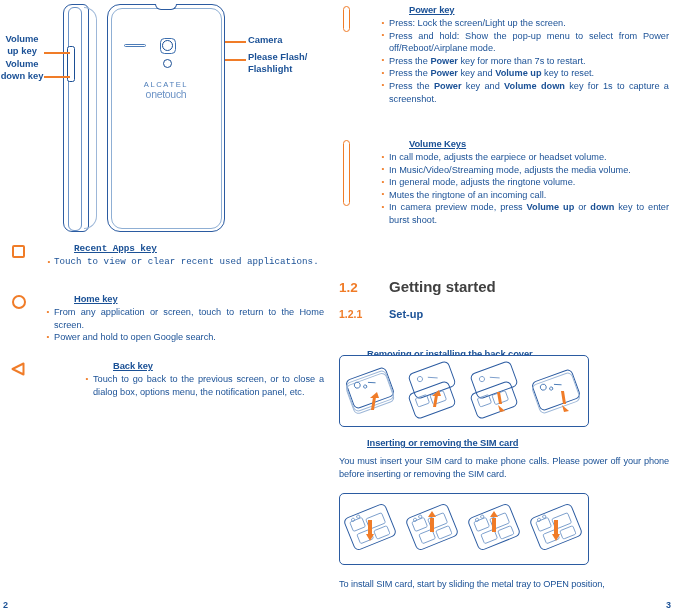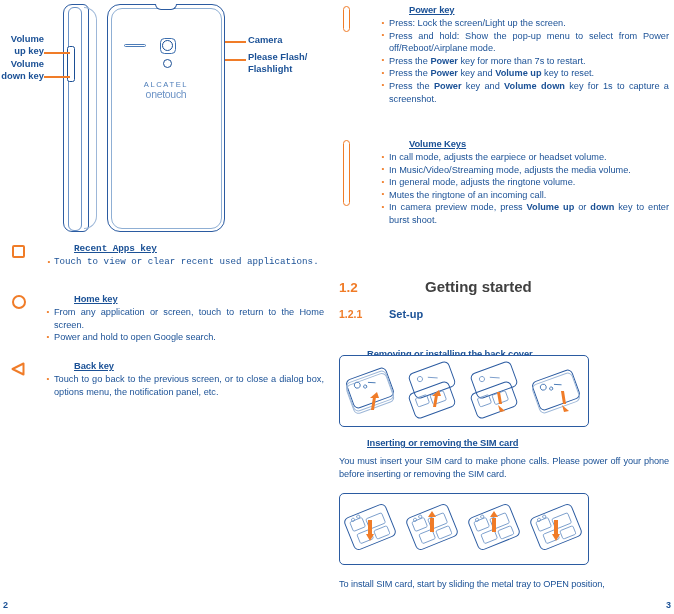--- a/index.html
+++ b/index.html
@@ -124,21 +124,21 @@
     height: 1.6px;
     background: #F07C28;
   }
   #lead-vol-up   { left: 44px; top: 52px;  width: 26px; }
   #lead-vol-down { left: 44px; top: 76px;  width: 26px; }
   #lead-camera   { left: 176px; top: 41px; width: 70px; }
   #lead-flash    { left: 176px; top: 59px; width: 70px; }
 
   .label-left {
     position: absolute;
-    text-align: right;
+    text-align: center;
     font-size: 9.4px;
     line-height: 12.4px;
     font-weight: bold;
     color: #1B5196;
   }
   #label-volume-up   { left: 0px; top: 33px; width: 44px; }
   #label-volume-down { left: 0px; top: 58px; width: 44px; }
 
   .label-right {
     position: absolute;
@@ -281,21 +281,20 @@
     box-sizing: border-box;
   }
 
   
   #h-getting-started {
     position: absolute;
     left: 2px; top: 278px;
     width: 333px;
     display: flex;
     align-items: baseline;
-    gap: 36px;
   }
   .num-orange {
     color: #F07C28;
     font-weight: bold;
   }
   #gs-num {
     font-size: 13.5px;
     width: 50px;
     flex: 0 0 50px;
   }
@@ -405,21 +404,21 @@
     </div>
     <div class="key-text-col">
       <div class="sec-head">Home key</div>
       <ul class="bullets">
         <li>From any application or screen, touch to return to the Home screen.</li>
         <li>Power and hold to open Google search.</li>
       </ul>
     </div>
   </div>
 
-  <div class="key-block" id="block-back" style="left:2px; top:360px; width:322px;">
+  <div class="key-block" id="block-back" style="left:2px; top:360px; width:322px;gap:39px;">
     <div class="key-icon-col">
       <div class="icon-triangle">
         <svg width="14" height="14" viewBox="0 0 14 14">
           <polygon points="12.5,1.5 12.5,12.5 1.5,7" fill="none" stroke="#F07C28" stroke-width="2" stroke-linejoin="round"></polygon>
         </svg>
       </div>
     </div>
     <div class="key-text-col">
       <div class="sec-head">Back key</div>
       <ul class="bullets">

